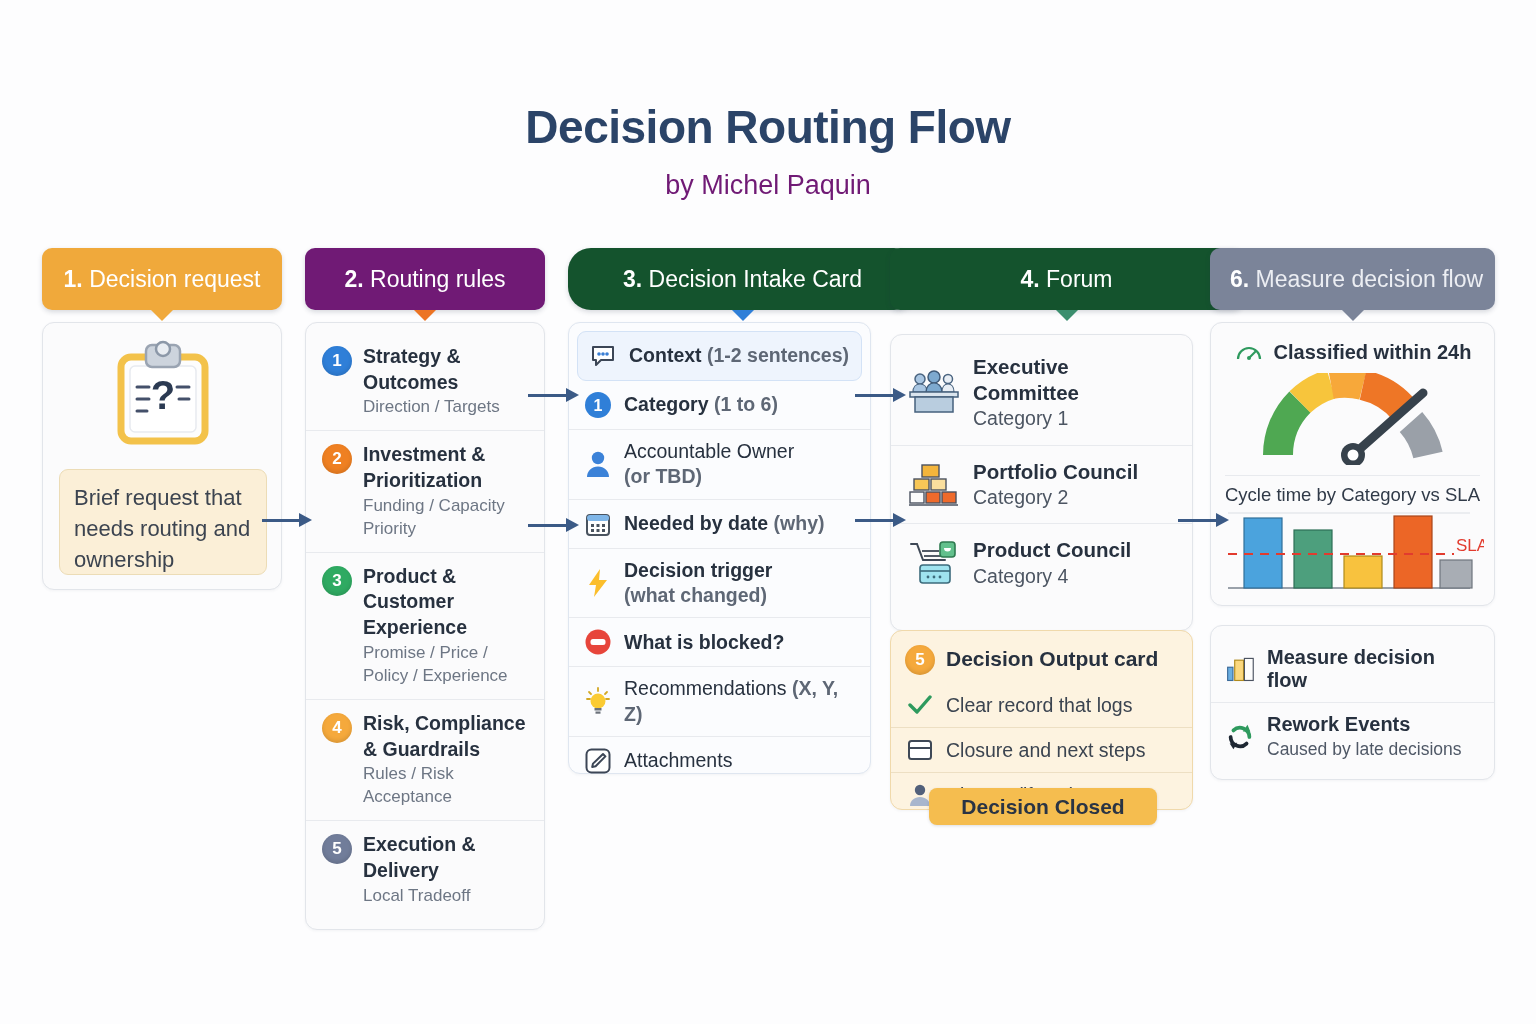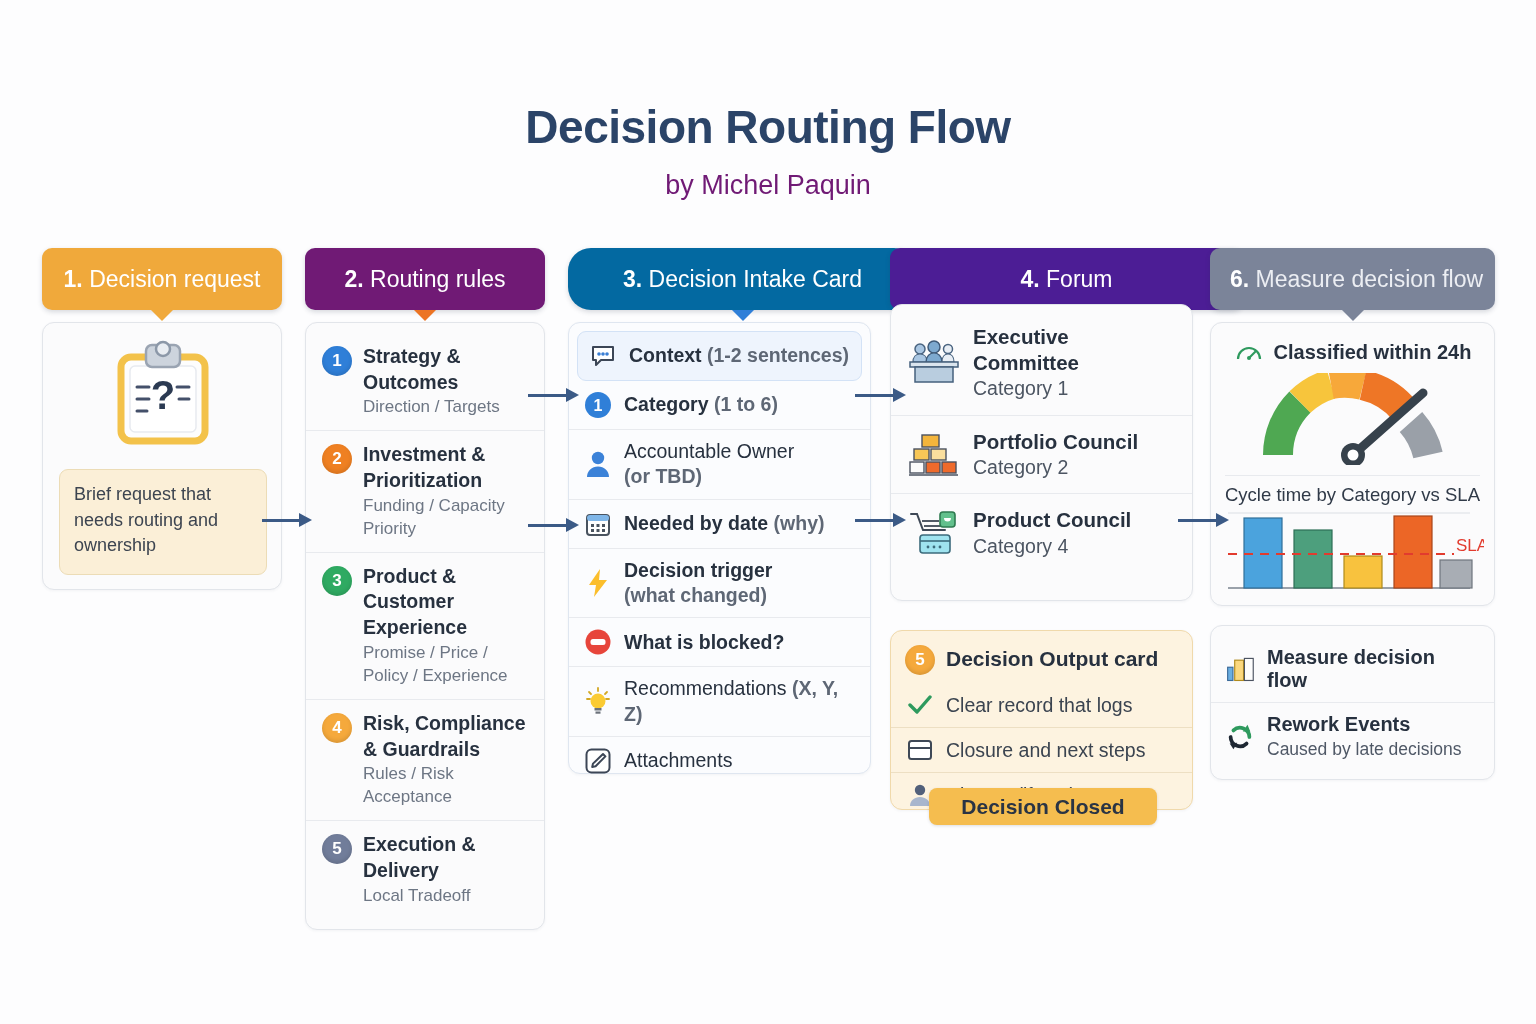--- a/index.html
+++ b/index.html
@@ -53,21 +53,21 @@
   }
 
   
   #col1-card { left: 42px; top: 322px; width: 240px; height: 268px; }
   .clip-wrap { position: absolute; left: 0; top: 16px; width: 240px;
     display: flex; justify-content: center; }
   .note {
     position: absolute; left: 16px; top: 146px; width: 208px; height: 106px;
     background: #fbefd7; border: 1px solid #ecdcb6; border-radius: 9px;
     padding: 12px 14px;
-    font-size: 18px; line-height: 1.42; color: #3c4450;
+    font-size: 22px; line-height: 1.42; color: #3c4450;
   }
 
   
   #col2-card { left: 305px; top: 322px; width: 240px; height: 608px; padding: 10px 0; }
   .rule-row { display: flex; gap: 11px; padding: 11px 14px 11px 16px;
     align-items: flex-start; }
   .rule-row + .rule-row { border-top: 1px solid #e8eaee; }
   .badge {
     flex: 0 0 auto; width: 30px; height: 30px; border-radius: 50%;
     color: #fff; font-size: 17px; font-weight: bold;
@@ -90,21 +90,21 @@
     margin: 0 8px; padding: 9px 10px;
   }
   .intake-row.hl + .intake-row { border-top: none; }
   .ico { flex: 0 0 auto; width: 30px; height: 30px;
     display: flex; align-items: center; justify-content: center; }
   .intake-label { font-size: 19.5px; color: #27313f; line-height: 1.3; }
   .intake-label b { font-weight: bold; }
   .intake-label .soft { color: #5e6775; font-weight: bold; text-align: center; }
 
   
-  #col4-card { left: 890px; top: 304px; width: 303px; height: 297px; padding: 6px 0; }
+  #col4-card { left: 890px; top: 334px; width: 303px; height: 297px; padding: 6px 0; }
   .forum-row { display: flex; gap: 12px; align-items: center; padding: 13px 16px; }
   .forum-row + .forum-row { border-top: 1px solid #e8eaee; }
   .forum-ico { flex: 0 0 auto; width: 54px; height: 50px;
     display: flex; align-items: center; justify-content: center; }
   .forum-name { font-size: 20.5px; font-weight: bold; color: #27313f; line-height: 1.28; }
   .forum-cat { font-size: 19.5px; color: #4c5562; line-height: 1.3; }
 
   #col4-out { left: 890px; top: 630px; width: 303px; height: 180px;
     background: #fdf3e0; border: 1px solid #f0d9ab; border-radius: 12px; padding: 10px 0 0; }
   .out-head { display: flex; gap: 11px; align-items: center; padding: 2px 14px 8px; }
@@ -157,28 +157,28 @@
     </span>
   </div>
 
   <div class="hdr" id="hdr2" style="left:305px; top:248px; width:240px; background:#701a75; color:#ec7424;">
     <span class="inner">
       <span class="num" style="color:#fff">2.</span>
       <span class="txt" style="color:#fff">Routing rules</span>
     </span>
   </div>
 
-  <div class="hdr" id="hdr3" style="left:568px; top:248px; width:349px; background:#0369a1; color:#2f7fd8;border-radius:23px;">
+  <div class="hdr" id="hdr3" style="left:568px; top:248px; width:349px; background:#14532d; color:#2f7fd8;border-radius:23px;">
     <span class="inner">
       <span class="num" style="color:#fff">3.</span>
       <span class="txt" style="color:#fff">Decision Intake Card</span>
     </span>
   </div>
 
-  <div class="hdr" id="hdr4" style="left:890px; top:248px; width:353px; background:#4c1d95; color:#3b8e6e;">
+  <div class="hdr" id="hdr4" style="left:890px; top:248px; width:353px; background:#14532d; color:#3b8e6e;">
     <span class="inner">
       <span class="num" style="color:#fff">4.</span>
       <span class="txt" style="color:#fff">Forum</span>
     </span>
   </div>
 
   <div class="hdr" id="hdr5" style="left:1210px; top:248px; width:285px; background:#7b8499; color:#7b8499;">
     <span class="inner">
       <span class="num" style="color:#fff">6.</span>
       <span class="txt" style="color:#eceef3">Measure decision flow</span>

